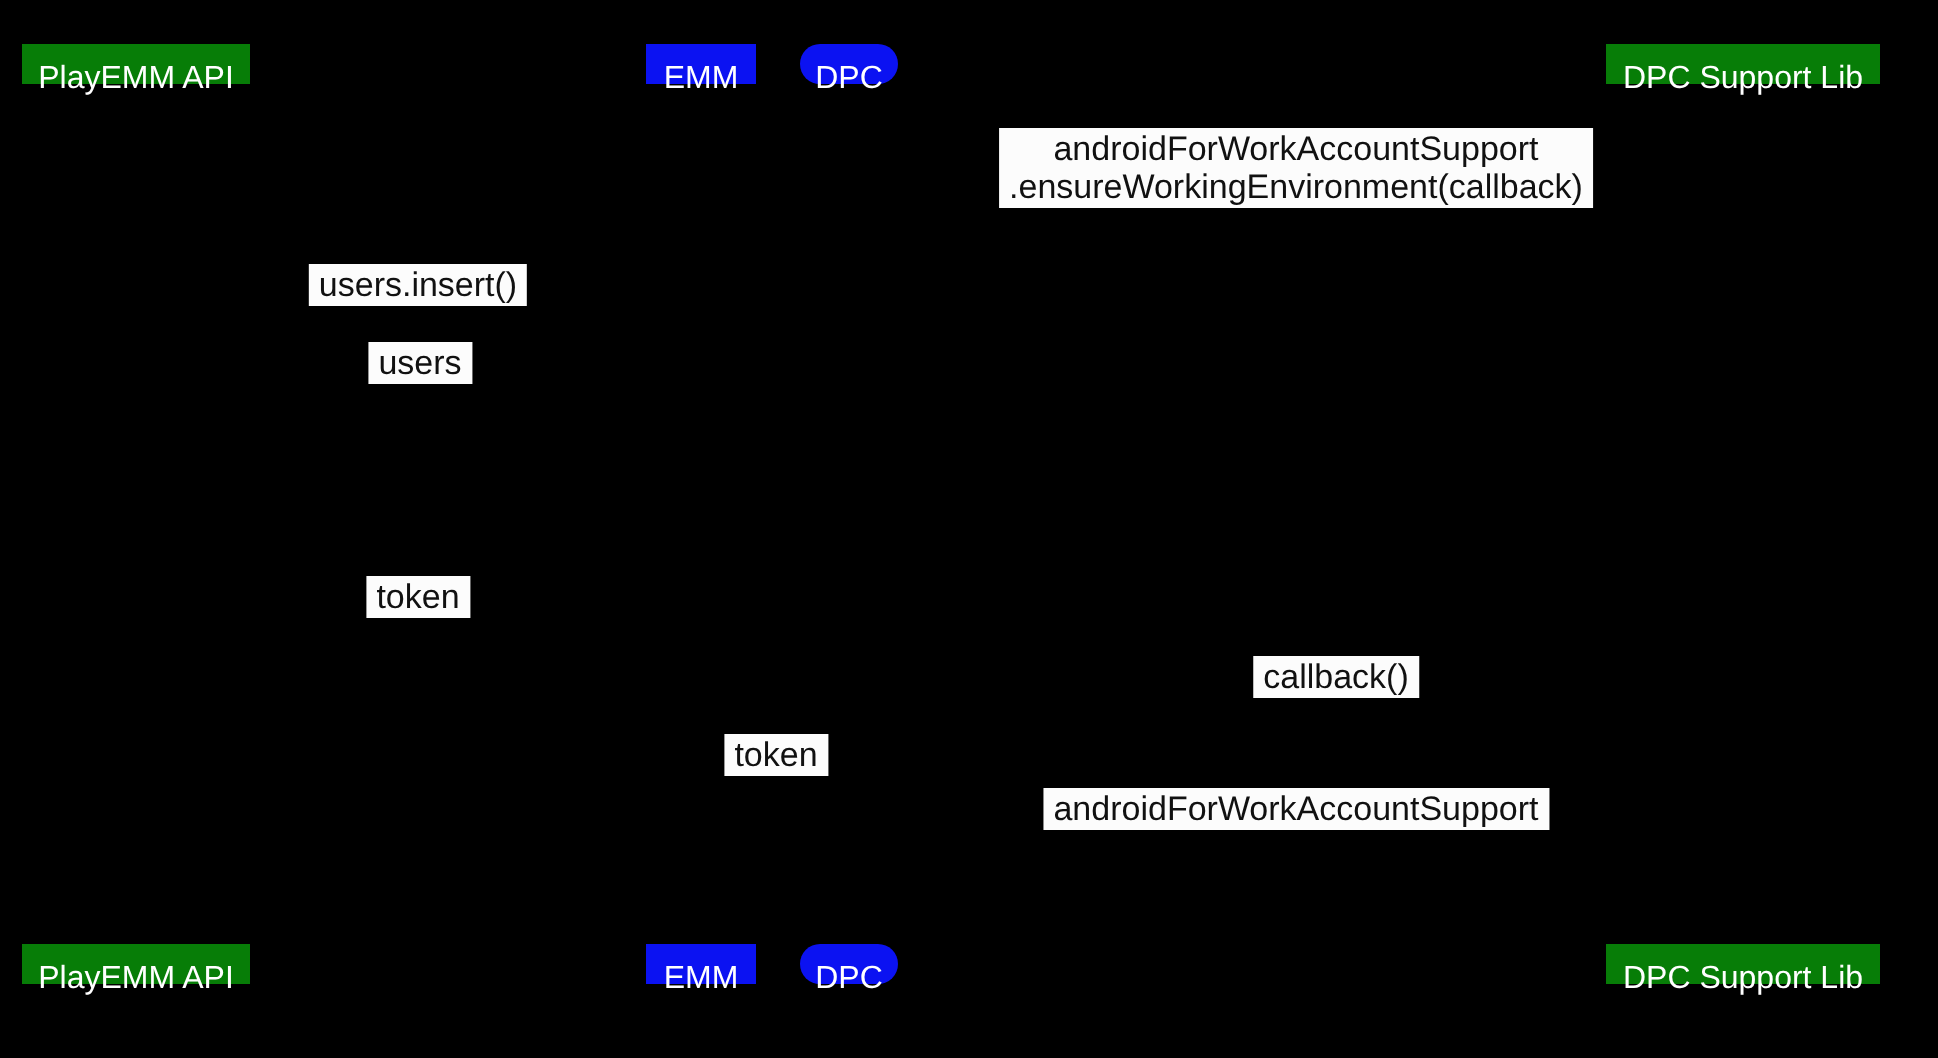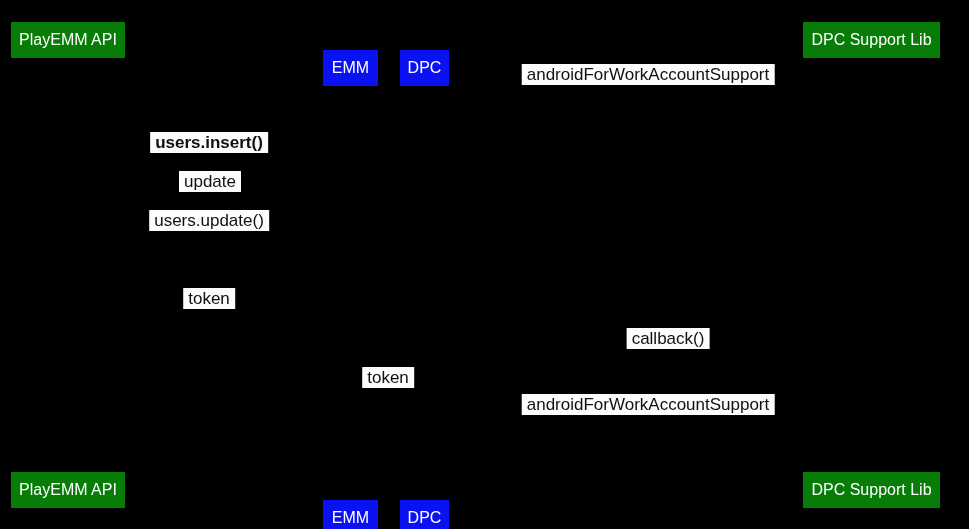--- a/index.html
+++ b/index.html
@@ -10,54 +10,54 @@
   .canvas {
     position: relative;
     width: 969px;
     height: 529px;
     background: #000000;
     overflow: hidden;
     font-family: "Liberation Sans", sans-serif;
   }
   .actor {
     position: absolute;
-    height: 36px;
+    height: 20px;
     line-height: 36px;
     text-align: center;
     color: #ffffff;
     font-size: 16px;
     white-space: nowrap;
     box-sizing: border-box;
   }
   .actor.green { background: #077d07; }
-  .actor.blue  { background: #0b12f2; margin-top: 28px; }
+  .actor.blue  { background: #0b12f2; }
 
   .row-top .actor    { top: 22px; }
   .row-bottom .actor { top: 472px; }
 
   .actor.playemm { left: 11px;  width: 114px; }
   .actor.emm     { left: 323px; width: 55px;  }
-  .actor.dpc     { left: 400px; width: 49px;  }
+  .actor.dpc     { left: 400px; width: 49px; border-radius: 11px;  }
   .actor.dpclib  { left: 803px; width: 137px; }
 
   .msg {
     position: absolute;
     transform: translateX(-50%);
     background: #fcfcfc;
     color: #111111;
     font-size: 17px;
     line-height: 19px;
     padding: 1px 5px;
     text-align: center;
     white-space: nowrap;
   }
   .msg div { white-space: nowrap; }
 
   .msg.m-ensure   { left: 648px; top: 64px;  }
-  .msg.m-insert   { left: 209px; top: 132px; font-weight: bold; }
+  .msg.m-insert   { left: 209px; top: 132px; }
   .msg.m-userid   { left: 210px; top: 171px; }
   .msg.m-update   { left: 209px; top: 210px; }
   .msg.m-gentoken { left: 210px; top: 249px; }
   .msg.m-token1   { left: 209px; top: 288px; }
   .msg.m-callback { left: 668px; top: 328px; }
   .msg.m-token2   { left: 388px; top: 367px; }
   .msg.m-add      { left: 648px; top: 394px; }
 </style>
 </head>
 <body>
@@ -66,33 +66,31 @@
 
   <div class="row-top">
     <div class="actor green playemm">PlayEMM API</div>
     <div class="actor blue emm">EMM</div>
     <div class="actor blue dpc">DPC</div>
     <div class="actor green dpclib">DPC Support Lib</div>
   </div>
 
   <div class="msg m-ensure">
     <div>androidForWorkAccountSupport</div>
+    <div>.ensureWorkingEnvironment(callback)</div>
   </div>
 
   <div class="msg m-insert">
     <div>users.insert()</div>
   </div>
 
   <div class="msg m-userid">
-    <div>update</div>
+    <div>users</div>
   </div>
 
-  <div class="msg m-update">
-    <div>users.update()</div>
-  </div>
 
 
   <div class="msg m-token1">
     <div>token</div>
   </div>
 
   <div class="msg m-callback">
     <div>callback()</div>
   </div>
 

